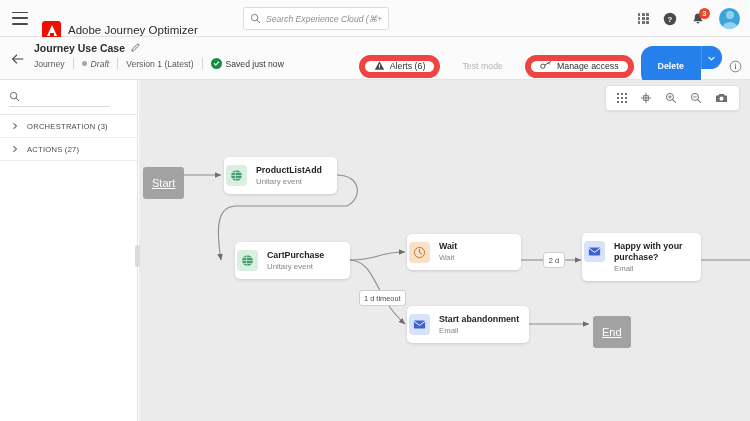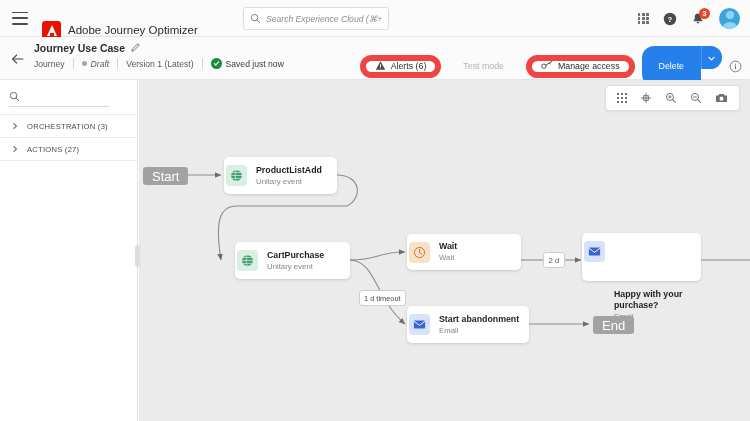--- a/index.html
+++ b/index.html
@@ -119,21 +119,21 @@
     position: absolute; right: 8px; top: 9px;
     display: flex; align-items: center; gap: 7px;
   }
   .tb-btn {
     height: 23px; padding: 0 9px; border: 6px solid #ef4444; border-radius: 12px;
     background: #fff; font-size: 8.8px; color: #2c2c2c; cursor: pointer;
     display: flex; align-items: center; gap: 5px; white-space: nowrap;
   }
   .tb-btn.disabled { border-color: transparent; background: transparent; color: #b4b4b4; cursor: default; }
   .tb-btn.primary {
-    background: #2680eb; border-color: #2680eb; color: #fff; font-weight: normal;
+    background: #2680eb; border-color: #2680eb; color: #fff; font-weight: bold;
     border-radius: 12px 0 0 12px; padding: 14px 11px; justify-content: flex-end;
   }
   .tb-split {
     height: 23px; width: 21px; background: #2680eb; border: 1px solid #2680eb;
     border-left: 1px solid #4d96ef; border-radius: 0 12px 12px 0;
     display: flex; align-items: center; justify-content: center; cursor: pointer;
   }
   .delete-group { display: flex; }
   .info-icon { cursor: pointer; display: flex; align-items: center; color: #6e6e6e; }
 
@@ -194,24 +194,25 @@
     display: flex; align-items: center; justify-content: center;
   }
   .ico-event { background: #d9efe2; }
   .ico-wait  { background: #fae0c8; }
   .ico-email { background: #d9e2fb; }
   .node-text { display: flex; flex-direction: column; gap: 1px; }
   .node-title { font-size: 8.8px; font-weight: bold; color: #1f1f1f; line-height: 11px; }
   .node-sub { font-size: 7.8px; color: #868686; line-height: 10px; }
 
   .pill {
-    position: absolute; height: 18px; padding: 0 9px; border-radius: 3px;
-    background: #a2a2a2; color: #ffffff; font-size: 13px;
+    position: absolute; height: 32px; padding: 0 9px; border-radius: 3px;
+    background: #a2a2a2; color: #ffffff; font-size: 11px;
     display: flex; align-items: center; justify-content: center; z-index: 3;
     cursor: pointer;
+    text-decoration: underline;
   }
   .edge-label {
     position: absolute; height: 16px; padding: 0 4px; border-radius: 3px;
     background: #ffffff; border: 1px solid #cfcfcf; color: #4b4b4b;
     font-size: 7.4px; display: flex; align-items: center; justify-content: center;
     z-index: 4; white-space: nowrap;
   }
 </style>
 </head>
 <body>
@@ -510,21 +511,21 @@
     <div class="edge-label" style="left:404px; top:172px; width:22px;">2 d</div>
 
     <div class="node" style="left:443px; top:153px; width:119px; height:48px; align-items:flex-start; padding-top:8px;">
       <span class="node-ico ico-email">
         <svg width="13" height="11" viewBox="0 0 16 13">
             <rect x="1.1" y="1.6" width="13.8" height="9.8" rx="1" fill="#3b63d6"></rect>
             <polyline points="1.1,2.4 8,7.6 14.9,2.4" fill="none" stroke="#fff" stroke-width="1.2"></polyline>
           </svg>
       </span>
       <span class="node-text">
-        <span class="node-title" style="max-width:78px;margin-top:48px;">Happy with your purchase?</span>
+        <span class="node-title" style="max-width:78px;">Happy with your purchase?</span>
         <span class="node-sub">Email</span>
       </span>
     </div>
 
     <div class="node" style="left:268px; top:226px; width:122px; height:37px;">
       <span class="node-ico ico-email">
         <svg width="13" height="11" viewBox="0 0 16 13">
             <rect x="1.1" y="1.6" width="13.8" height="9.8" rx="1" fill="#3b63d6"></rect>
             <polyline points="1.1,2.4 8,7.6 14.9,2.4" fill="none" stroke="#fff" stroke-width="1.2"></polyline>
           </svg>

